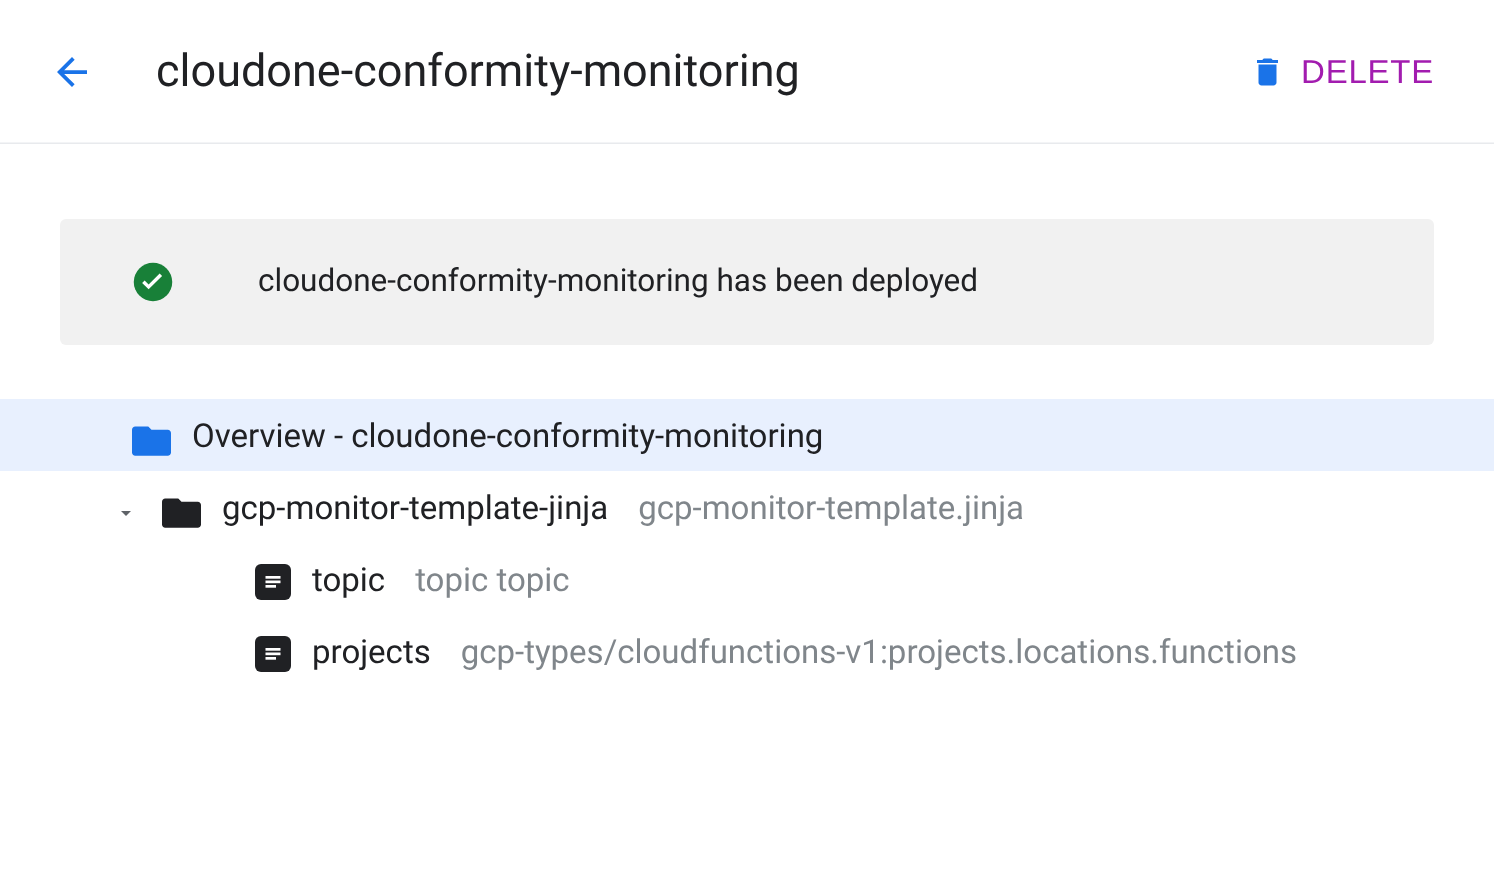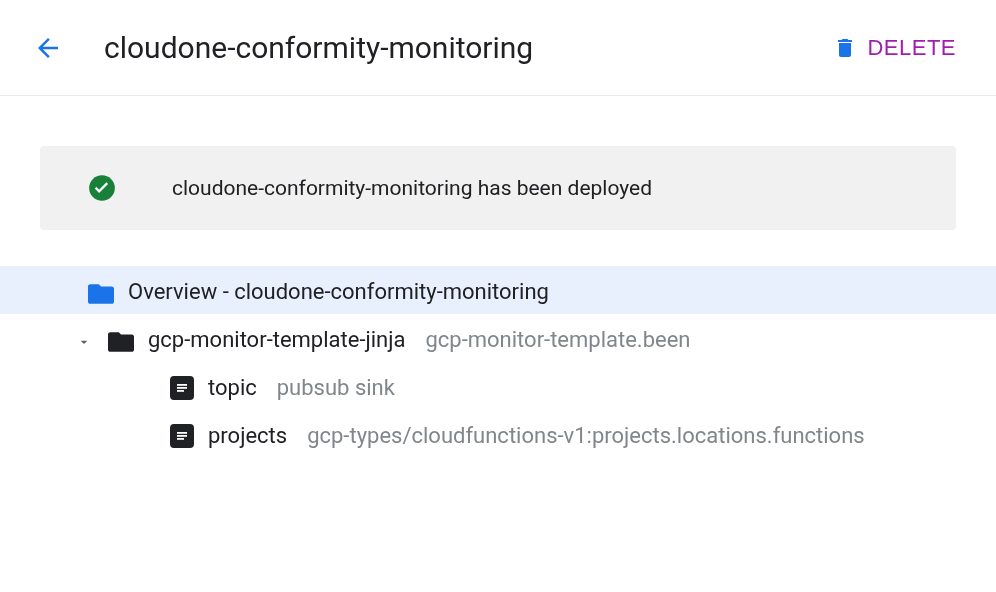--- a/index.html
+++ b/index.html
@@ -174,34 +174,34 @@
     <div class="tree-row level-0">
       <span class="expand-caret">
         <svg width="16" height="16" viewBox="0 0 24 24">
           <path d="M7 10l5 5 5-5z" fill="#5f6368"></path>
         </svg>
       </span>
       <svg class="folder-icon-black" width="26" height="22" viewBox="0 0 24 20">
         <path d="M10 2H2C0.9 2 0 2.9 0 4v14c0 1.1 0.9 2 2 2h20c1.1 0 2-0.9 2-2V6c0-1.1-0.9-2-2-2H12l-2-2z" fill="#202124"></path>
       </svg>
       <span class="tree-label">gcp-monitor-template-jinja</span>
-      <span class="tree-sublabel">gcp-monitor-template.been</span>
+      <span class="tree-sublabel">gcp-monitor-template.jinja</span>
     </div>
 
 
     <div class="tree-row level-1">
       <span class="resource-icon">
         <svg width="14" height="14" viewBox="0 0 14 14">
           <rect x="2" y="3" width="10" height="1.8" fill="#fff"></rect>
           <rect x="2" y="6" width="10" height="1.8" fill="#fff"></rect>
           <rect x="2" y="9" width="7" height="1.8" fill="#fff"></rect>
         </svg>
       </span>
       <span class="tree-label">topic</span>
-      <span class="tree-sublabel">pubsub sink</span>
+      <span class="tree-sublabel">topic topic</span>
     </div>
 
     <div class="tree-row level-1">
       <span class="resource-icon">
         <svg width="14" height="14" viewBox="0 0 14 14">
           <rect x="2" y="3" width="10" height="1.8" fill="#fff"></rect>
           <rect x="2" y="6" width="10" height="1.8" fill="#fff"></rect>
           <rect x="2" y="9" width="7" height="1.8" fill="#fff"></rect>
         </svg>
       </span>

